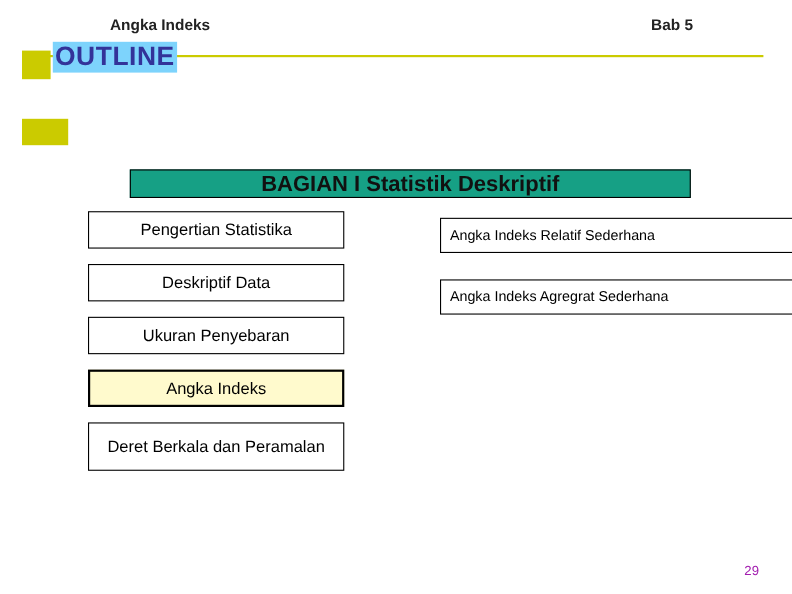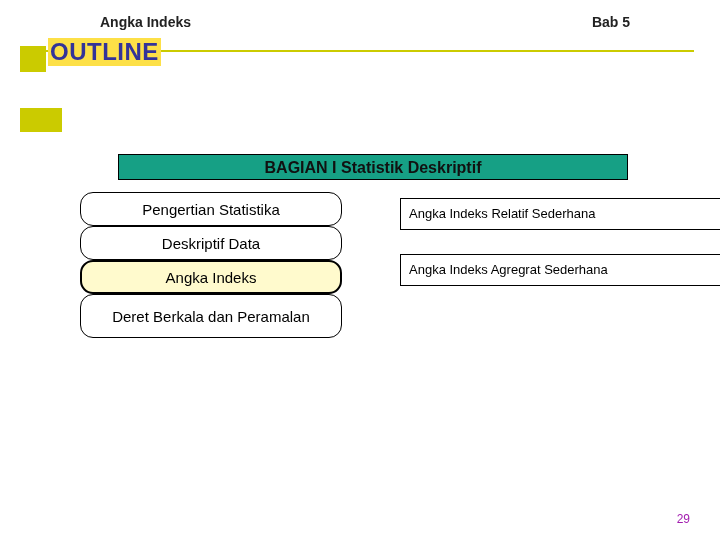--- a/index.html
+++ b/index.html
@@ -39,42 +39,42 @@
   }
   .outline-title {
     position: absolute;
     left: 48px;
     top: 38px;
     font-size: 24px;
     font-weight: bold;
     color: #333399;
     letter-spacing: 0.5px;
     z-index: 2;
-    background: #fde047;
+    background: #7dd3fc;
     padding: 0 2px;
   }
   .accent-block2 {
     position: absolute;
     left: 20px;
     top: 108px;
     width: 42px;
     height: 24px;
     background: #cbcb00;
     z-index: 0;
   }
   .section-banner {
     position: absolute;
     left: 118px;
     top: 154px;
     width: 510px;
     height: 26px;
     line-height: 26px;
     text-align: center;
     font-weight: bold;
-    font-size: 16px;
+    font-size: 20px;
     color: #111;
     background: #16a085;
     border: 1.5px solid #000;
   }
   .columns {
     position: absolute;
     left: 0;
     top: 192px;
     width: 720px;
     display: flex;
@@ -96,23 +96,23 @@
     background: #fff;
     font-size: 14px;
     text-align: center;
     display: flex;
     align-items: center;
     justify-content: center;
     padding: 4px 6px;
   }
   .box-left {
     height: 34px;
-    width: 262px;
+    width: 233px;
+    margin-bottom: 14px;
     font-size: 15px;
-    border-radius: 13px;
   }
   .box-left.hl {
     background: #fffacd;
     border: 2px solid #000;
   }
   .box-left.tall { height: 44px; }
   .box-right {
     height: 32px;
     width: 330px;
     margin-bottom: 24px;
@@ -145,20 +145,21 @@
 <div class="accent-line"></div>
 <div class="outline-title">OUTLINE</div>
 <div class="accent-block2"></div>
 
 <div class="section-banner">BAGIAN  I  Statistik Deskriptif</div>
 
 <div class="columns">
   <div class="col-left">
     <div class="box box-left">Pengertian Statistika</div>
     <div class="box box-left">Deskriptif Data</div>
+    <div class="box box-left">Ukuran Penyebaran</div>
     <div class="box box-left hl">Angka Indeks</div>
     <div class="box box-left tall">Deret Berkala dan Peramalan</div>
   </div>
   <div class="col-right">
     <div class="spacer-r1"></div>
     <div class="box box-right">Angka Indeks Relatif Sederhana</div>
     <div class="box box-right">Angka Indeks Agregrat Sederhana</div>
     <div class="spacer-r2"></div>
   </div>
 </div>

